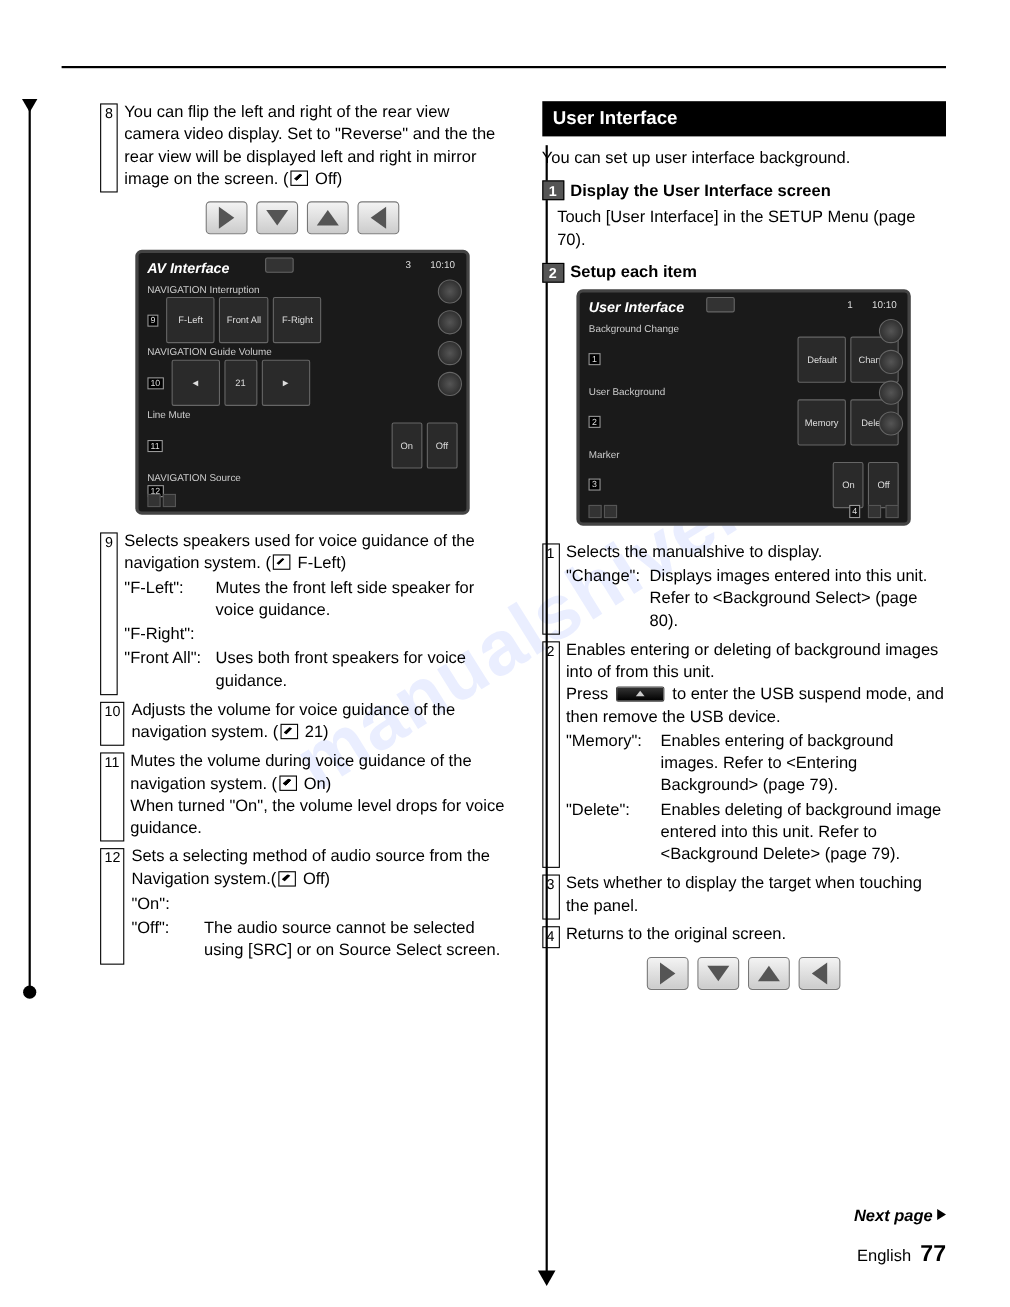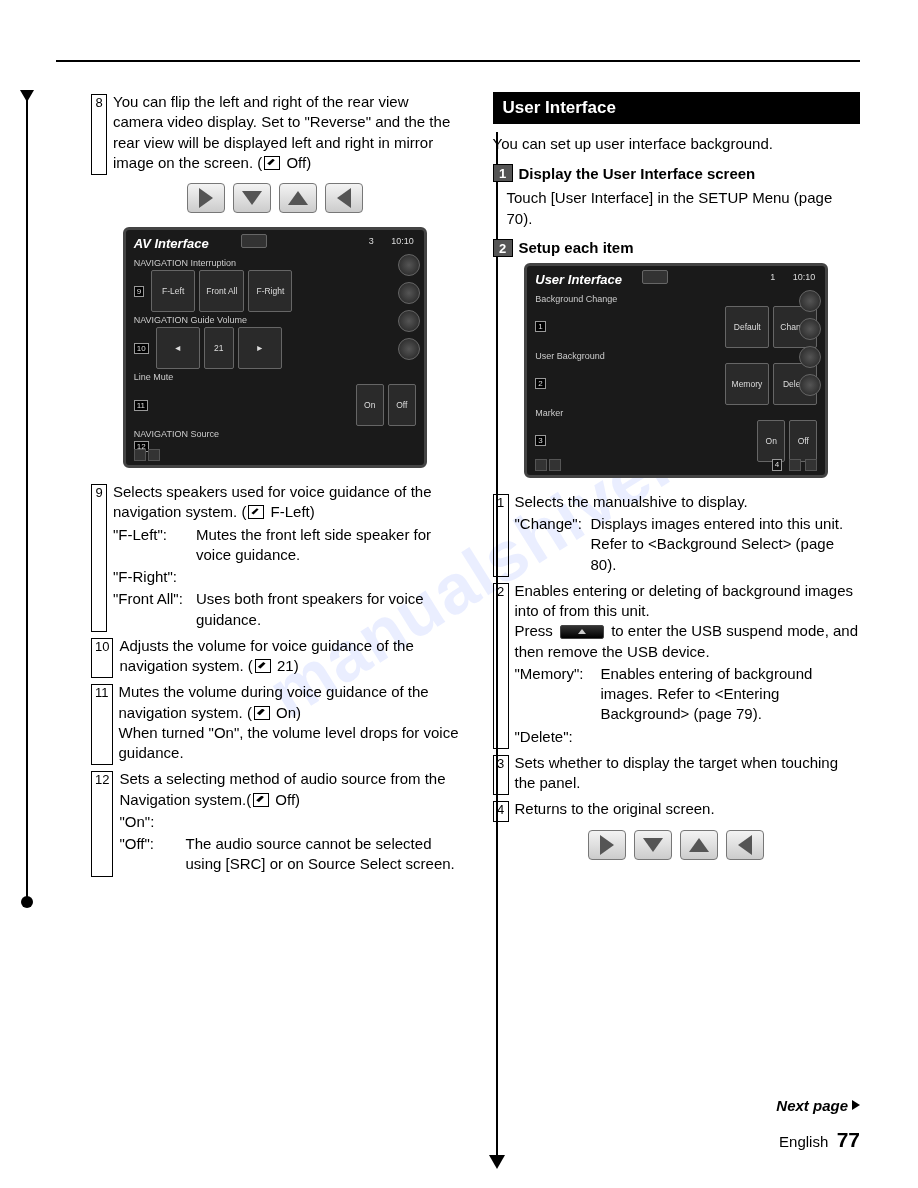--- a/index.html
+++ b/index.html
@@ -421,20 +421,21 @@
       <span class="numbox">2</span>
       <div class="item-body">
         <span>Enables entering or deleting of background images into of from this unit.</span><br>
         <span>Press </span><span class="eject-btn"></span><span> to enter the USB suspend mode, and then remove the USB device.</span>
         <div class="def-row">
             <div class="def-term" style="min-width:78px">"Memory":</div>
             <div class="def-desc">Enables entering of background images. Refer to &lt;Entering Background&gt; (page 79).</div>
           </div>
         <div class="def-row">
             <div class="def-term" style="min-width:78px">"Delete":</div>
+            <div class="def-desc">Enables deleting of background image entered into this unit. Refer to &lt;Background Delete&gt; (page 79).</div>
           </div>
       </div>
     </div>
 
     <div class="item">
       <span class="numbox">3</span>
       <div class="item-body">Sets whether to display the target when touching the panel.</div>
     </div>
 
     <div class="item">

